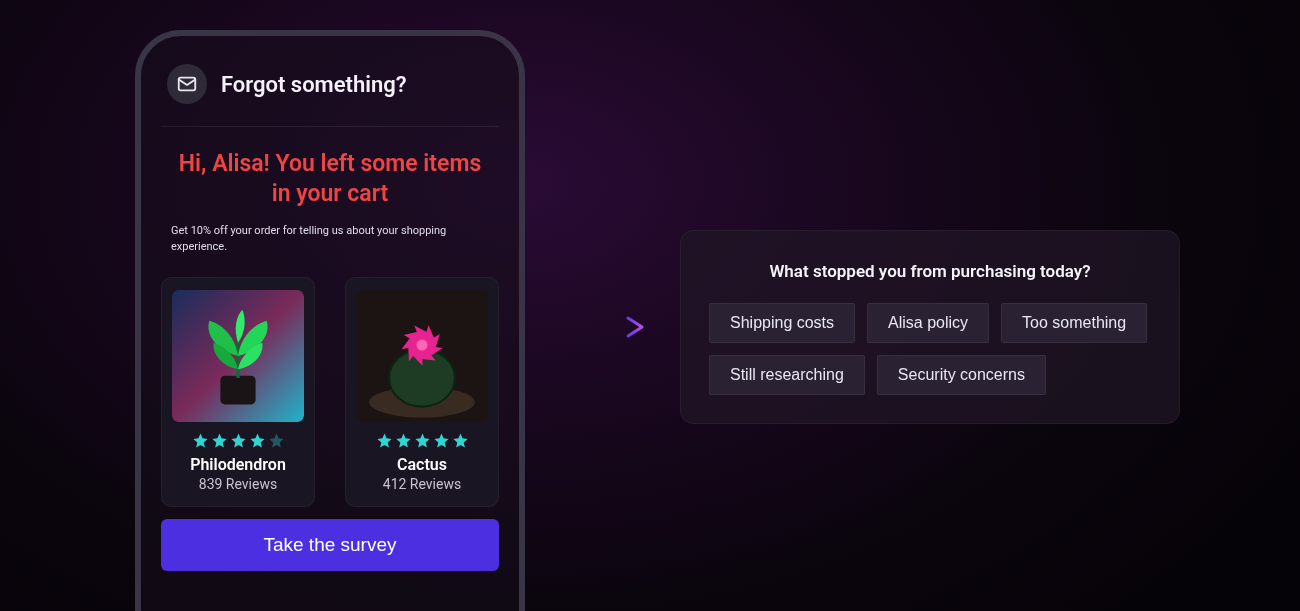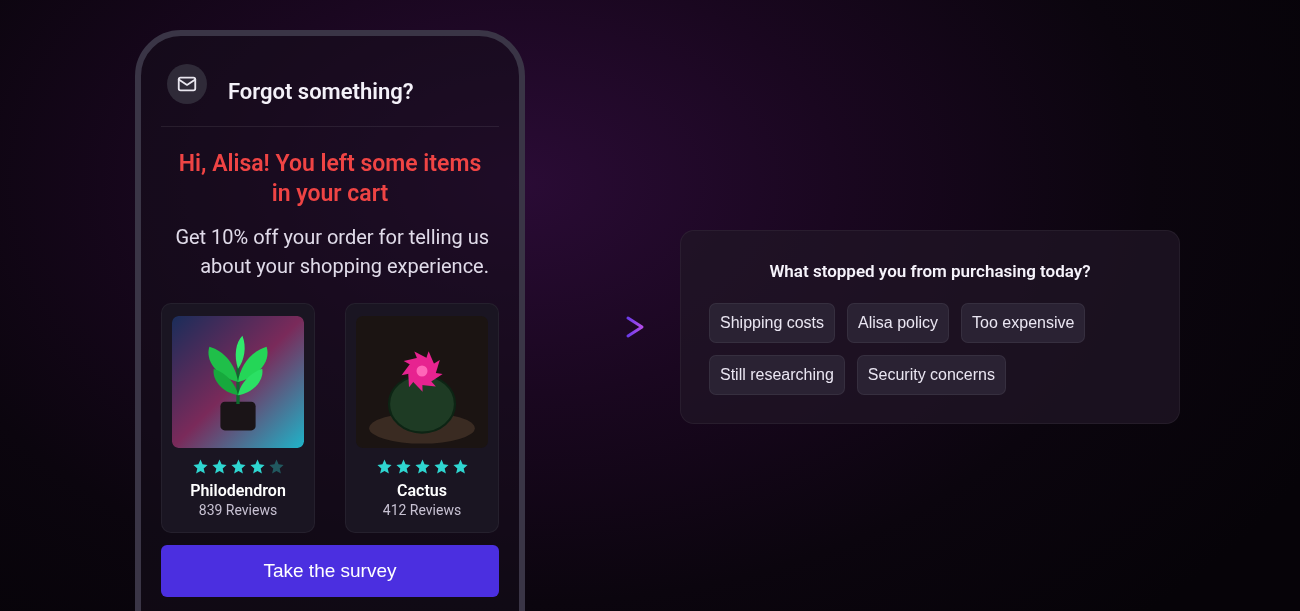--- a/index.html
+++ b/index.html
@@ -20,22 +20,22 @@
     height: 760px;          
     border: 6px solid #3a3546;
     border-radius: 46px;
     background: rgba(22,14,28,0.55);
     padding: 18px 20px 0 20px;
     overflow: hidden;
   }
 
   .notif-header {
     display: flex;
-    align-items: flex-end;
-    gap: 21px;
+    align-items: center;
+    gap: 14px;
     padding: 10px 6px 22px 6px;
     border-bottom: 1px solid rgba(255,255,255,.08);
   }
   .mail-circle {
     width: 40px; height: 40px; border-radius: 50%;
     background: #2f2a38;
     display: flex; align-items: center; justify-content: center;
     flex-shrink: 0;
   }
   .mail-circle svg { width: 22px; height: 22px; stroke: #e9e6ef; }
@@ -44,23 +44,23 @@
   .greeting {
     text-align: center;
     margin-top: 22px;
     font-size: 23px;
     font-weight: 600;
     line-height: 1.3;
     color: #ef4444;
     padding: 0 8px;
   }
   .subtext {
-    text-align: right;
+    text-align: left;
     margin-top: 14px;
-    font-size: 20px;
+    font-size: 11px;
     line-height: 1.45;
     color: #e0dbe9;
     padding: 0 10px;
   }
 
   .products {
     display: flex;
     gap: 30px;
     margin-top: 22px;
   }
@@ -133,22 +133,22 @@
     display: flex;
     flex-wrap: wrap;
     gap: 12px;
     justify-content: flex-start;
   }
   .chip {
     background: #2a2233;
     border: 1px solid rgba(255,255,255,.06);
     color: #eae6f2;
     font-size: 16px;
-    padding: 10px 10px;
-    border-radius: 7px;
+    padding: 10px 20px;
+    border-radius: 2px;
     cursor: pointer;
   }
   .chip.selected {
     background: linear-gradient(100deg, #6b3be8 0%, #b44dea 100%);
     color: #fff;
     border-color: transparent;
   }
 </style>
 </head>
 <body>
@@ -268,17 +268,17 @@
     <line x1="4" y1="15" x2="78" y2="15" stroke="url(#ag)" stroke-width="3" stroke-linecap="round"></line>
     <path d="M68 6 L82 15 L68 24" fill="none" stroke="url(#ag)" stroke-width="3" stroke-linecap="round" stroke-linejoin="round"></path>
   </svg>
 </div>
 
 <div class="survey-card">
   <div class="survey-q">What stopped you from purchasing today?</div>
   <div class="chips">
     <button class="chip">Shipping costs</button>
     <button class="chip">Alisa policy</button>
-    <button class="chip">Too expensive</button>
+    <button class="chip">Too something</button>
     <button class="chip">Still researching</button>
     <button class="chip">Security concerns</button>
   </div>
 </div>
 
 </body></html>

